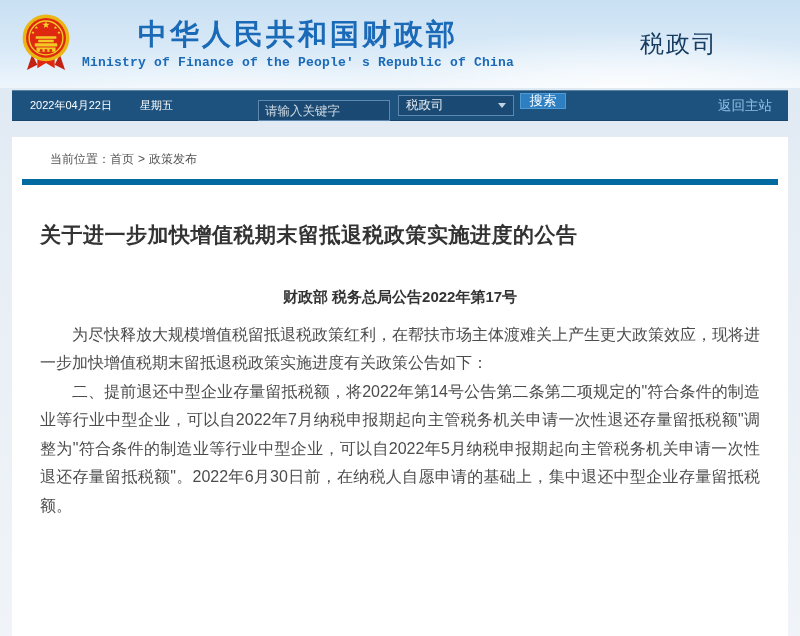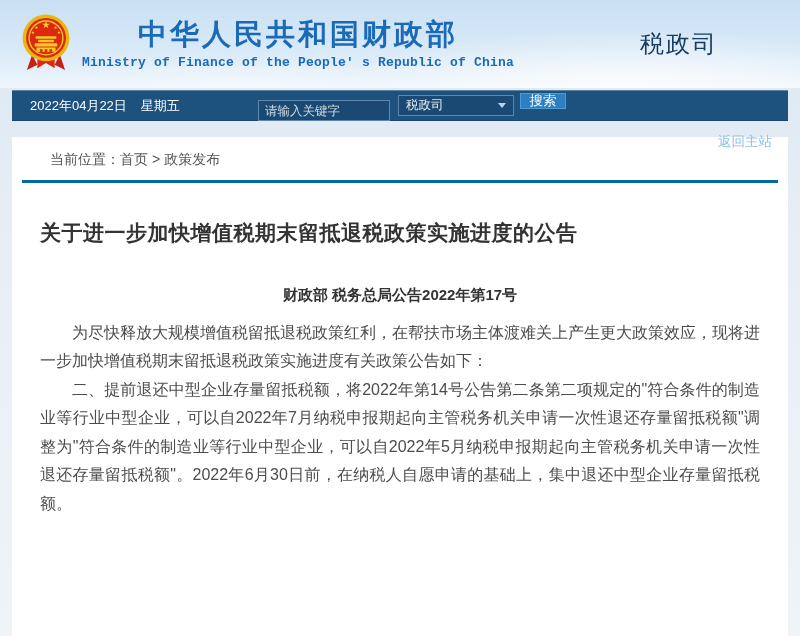--- a/index.html
+++ b/index.html
@@ -34,22 +34,22 @@
 
   
   .navbar-wrap { padding: 2px 12px 0 12px; }
   .navbar {
     position: relative; height: 31px;
     background: #1e527e;
     box-shadow: inset 0 1px 0 rgba(255,255,255,0.28), inset 0 -1px 0 rgba(0,0,0,0.15);
   }
   .nav-date {
     position: absolute; left: 18px; top: 0; height: 31px;
-    display: flex; align-items: center; gap: 14px;
-    color: #ffffff; font-size: 13px;
+    display: flex; align-items: center; gap: 28px;
+    color: #ffffff; font-size: 11px;
   }
   .search-input {
     position: absolute; left: 246px; top: 10px;
     width: 132px; height: 21px;
     background: #1a4a73; border: 1px solid #5d87ac;
     color: #d6dee5; font-size: 12.5px; padding: 0 6px;
     font-family: "Liberation Sans", sans-serif;
   }
   .search-input::placeholder { color: #cfd9e1; opacity: 1; }
   .scope-select {
@@ -68,34 +68,34 @@
     position: absolute; left: 508px; top: 3px;
     width: 46px; height: 16px;
     background: #2d7fc1; border: 1px solid #4e9ad4;
     color: #ffffff; font-size: 13.5px;
     display: flex; align-items: center; justify-content: center;
     cursor: pointer;
   }
   .home-link {
     position: absolute; right: 16px; top: 0; height: 31px;
     display: flex; align-items: center;
-    color: #8fc0e6; font-size: 13.5px; text-decoration: none; cursor: pointer; margin-top: 36px;
+    color: #8fc0e6; font-size: 13.5px; text-decoration: none; cursor: pointer;
   }
 
   
   .content-card {
     margin: 16px 12px 0 12px;
     background: #ffffff;
     min-height: 500px;
     padding-bottom: 30px;
   }
   .breadcrumb {
     padding: 14px 10px 11px 28px;
-    font-size: 14px; color: #555555;
-    border-bottom: 3px solid #0369a1;
+    font-size: 12px; color: #555555;
+    border-bottom: 6px solid #0369a1;
     margin: 0 10px;
   }
   .breadcrumb .crumb-link { color: #555555; text-decoration: none; cursor: pointer; }
   .breadcrumb .crumb-sep { margin: 0 4px; }
 
   .article { padding: 0 28px; }
   .article-title {
     margin-top: 36px;
     text-align: left;
     font-size: 21px; font-weight: bold; color: #333333;

